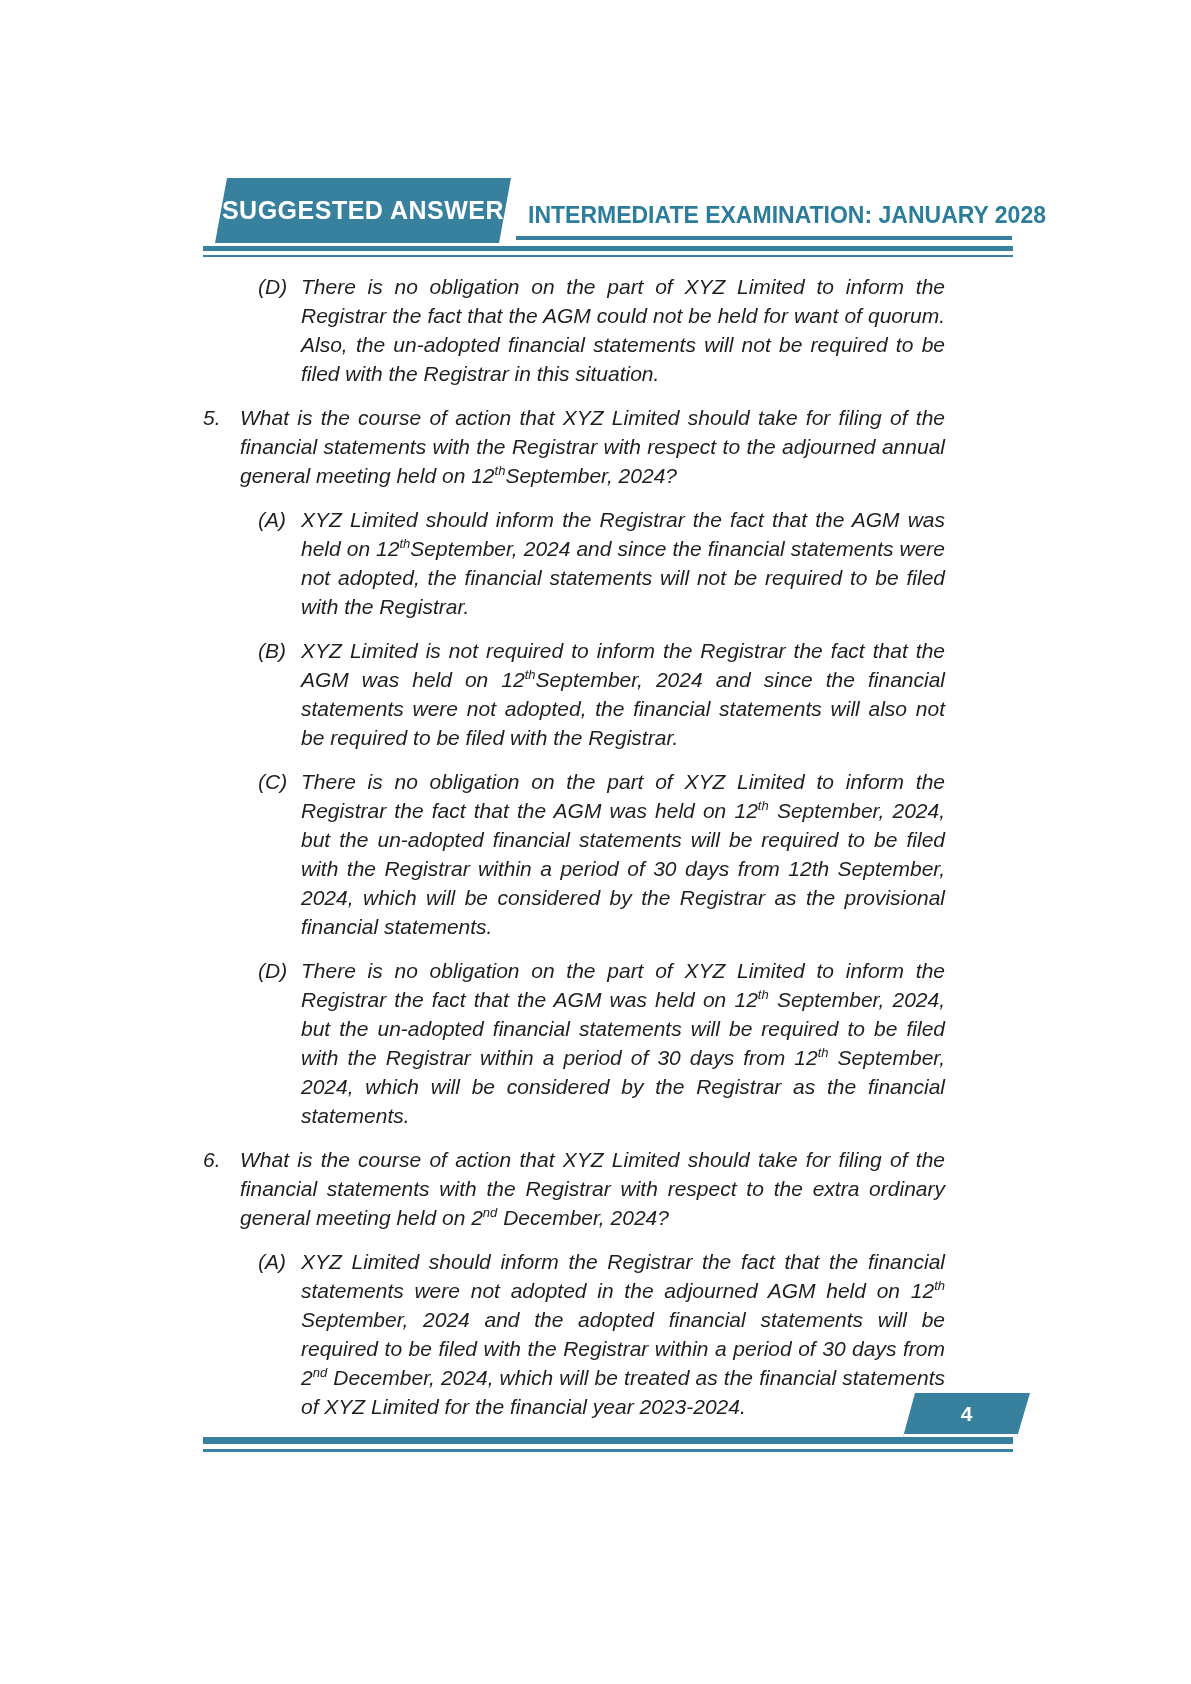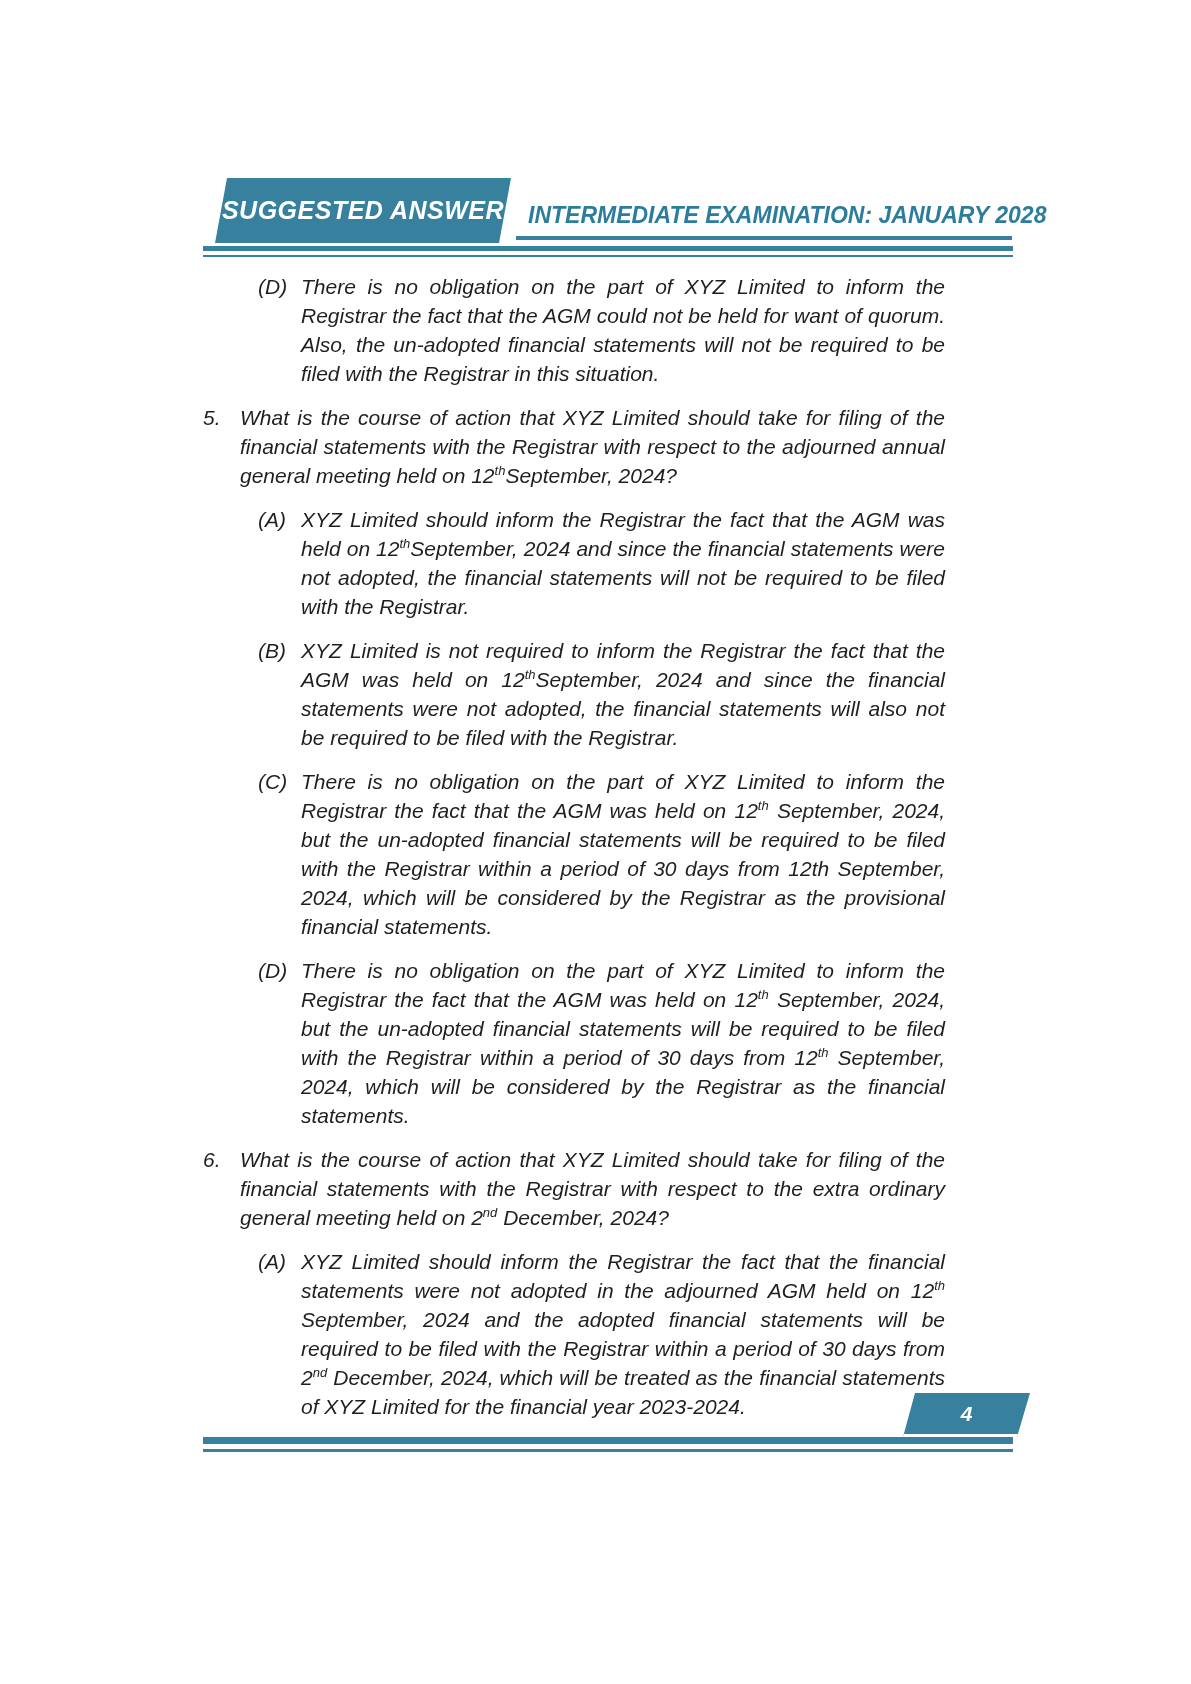--- a/index.html
+++ b/index.html
@@ -1,15 +1,15 @@
 <!DOCTYPE html>
 <html style="--teal: #37809E; --teal-text: #2C7D9C; --ink: #1F1F1F;"><head>
 <meta charset="utf-8">
 <style>
-  * { margin: 0; padding: 0; box-sizing: border-box; font-style: italic; }
+  * { margin: 0; padding: 0; box-sizing: border-box; }
   html, body { background: #ffffff; }
   .page {
     position: relative;
     width: 1191px;
     height: 1684px;
     background: #ffffff;
     font-family: "Liberation Sans", sans-serif;
     overflow: hidden;
   }
 

